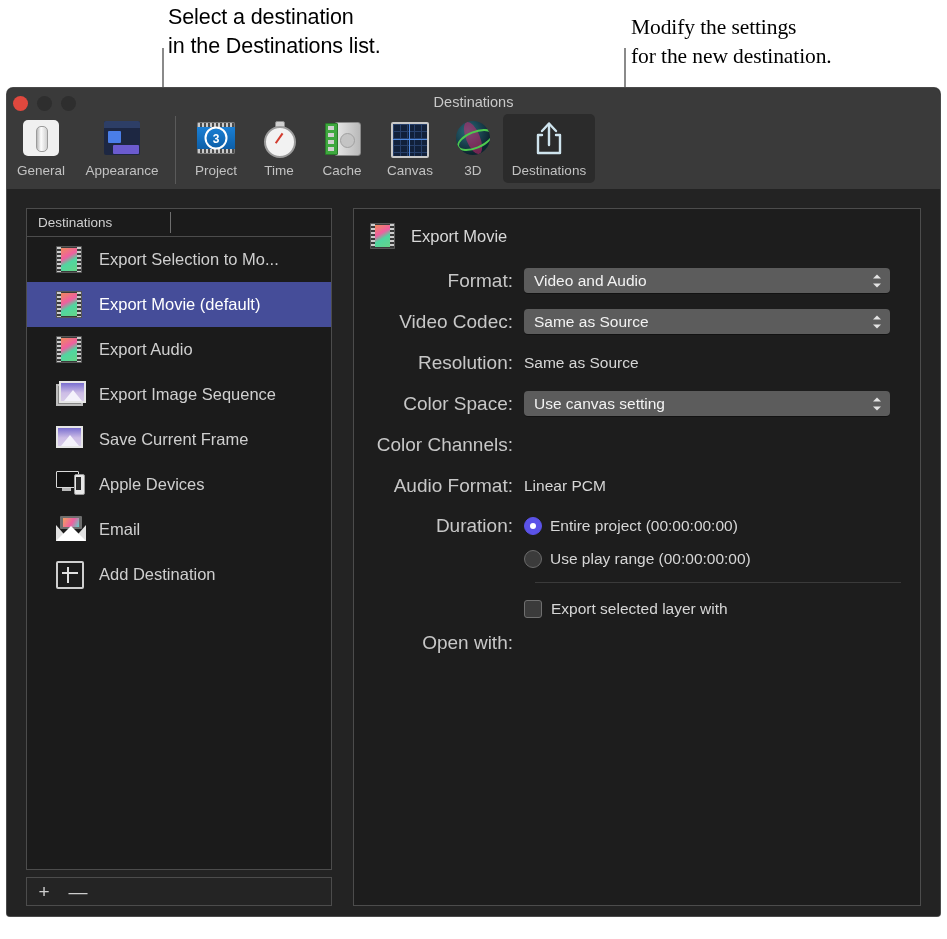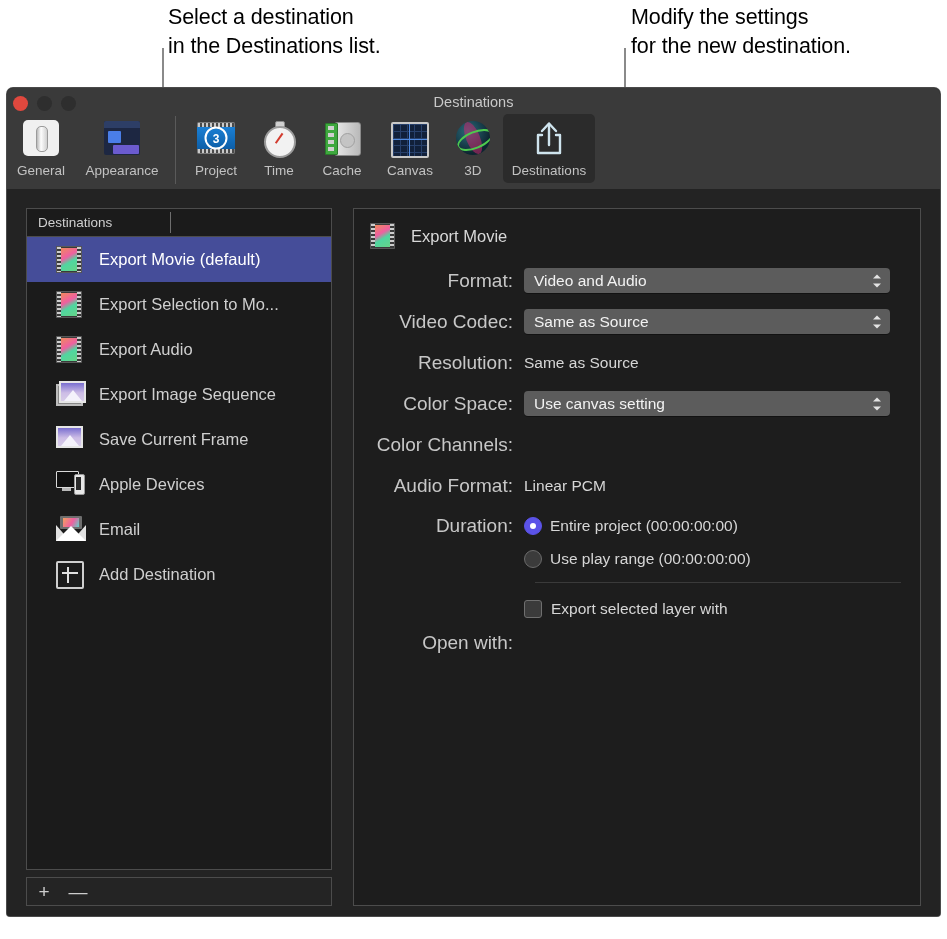--- a/index.html
+++ b/index.html
@@ -16,21 +16,21 @@
   
   .callout {
     position: absolute;
     color: #000000;
     font-size: 21.5px;
     line-height: 29px;
     white-space: pre-line;
     letter-spacing: -0.1px;
   }
   #callout-left  { left: 168px; top: 3px; }
-  #callout-right { left: 631px; top: 3px; }
+  #callout-right { left: 631px; top: 13px; font-family: Liberation Serif, serif; }
 
   .callout-line {
     position: absolute;
     width: 2px;
     background: #8a8a8a;
   }
   #callout-line-left  { left: 162px; top: 48px; height: 200px; }
   #callout-line-right { left: 624px; top: 48px; height: 164px; }
 
   
@@ -604,40 +604,40 @@
   <div id="content">
 
     <div id="list-panel">
       <div id="list-header">
         <div id="list-header-label">Destinations</div>
         <div id="list-header-divider"></div>
       </div>
 
       <div id="list-rows">
 
+        <div class="row">
+          <div class="row-icon">
+            <div class="film">
+                <div class="strip"></div>
+                <div class="perf-l"></div>
+                <div class="perf-r"></div>
+              </div>
+          </div>
+          <div class="row-label">Export Selection to Mo...</div>
+        </div>
+
         <div class="row selected">
           <div class="row-icon">
             <div class="film">
                 <div class="strip"></div>
                 <div class="perf-l"></div>
                 <div class="perf-r"></div>
               </div>
           </div>
           <div class="row-label">Export Movie (default)</div>
-        </div>
-
-        <div class="row">
-          <div class="row-icon">
-            <div class="film">
-                <div class="strip"></div>
-                <div class="perf-l"></div>
-                <div class="perf-r"></div>
-              </div>
-          </div>
-          <div class="row-label">Export Selection to Mo...</div>
         </div>
 
         <div class="row">
           <div class="row-icon">
             <div class="film">
                 <div class="strip"></div>
                 <div class="perf-l"></div>
                 <div class="perf-r"></div>
               </div>
           </div>

